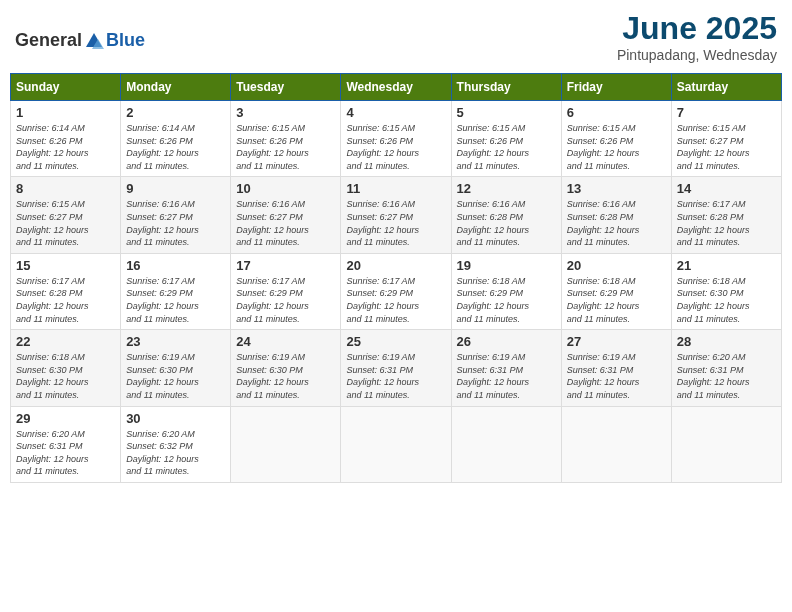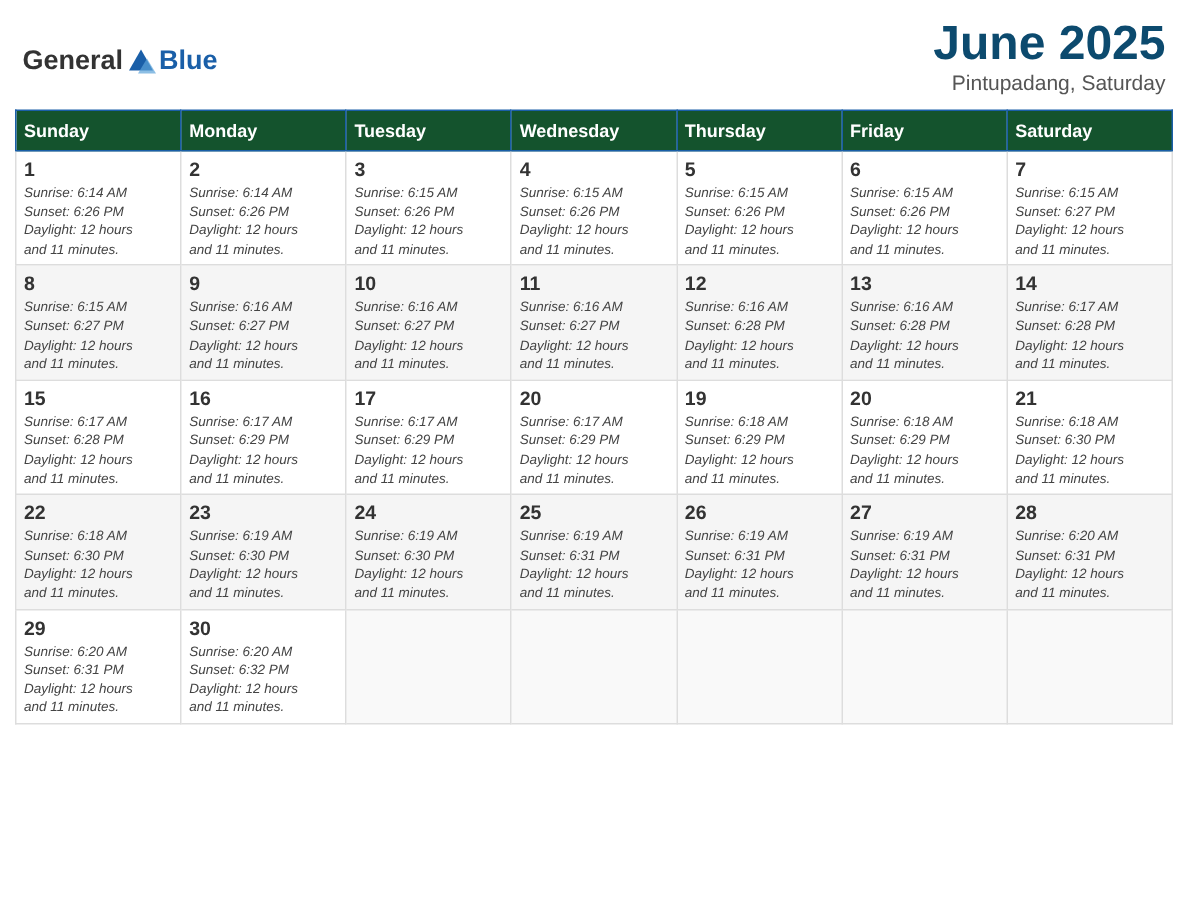--- a/index.html
+++ b/index.html
@@ -48,21 +48,21 @@
     .location-title {
       font-size: 14px;
       color: #555;
     }
     .calendar {
       width: 100%;
       border-collapse: collapse;
       font-size: 10px;
     }
     .calendar th {
-      background-color: #14532d;
+      background-color: #4d7c0f;
       color: #fff;
       text-align: left;
       padding: 6px 5px;
       font-size: 12px;
       font-weight: bold;
       border: 1px solid #1a5fa8;
     }
     .calendar td {
       vertical-align: top;
       border: 1px solid #ddd;
@@ -104,21 +104,21 @@
         <svg class="logo-icon" viewBox="0 0 20 20">
           <polygon points="10,2 18,16 2,16" fill="#1a5fa8"></polygon>
           <polygon points="14,8 20,18 8,18" fill="#5ba3d9" opacity="0.7"></polygon>
         </svg>
       </div>
       <span class="logo-text-blue">Blue</span>
     </div>
   </div>
   <div class="title-area">
     <div class="month-title">June 2025</div>
-    <div class="location-title">Pintupadang, Saturday</div>
+    <div class="location-title">Pintupadang, Wednesday</div>
   </div>
 </div>
 
 <table class="calendar">
   <thead>
     <tr>
       <th>Sunday</th>
       <th>Monday</th>
       <th>Tuesday</th>
       <th>Wednesday</th>

